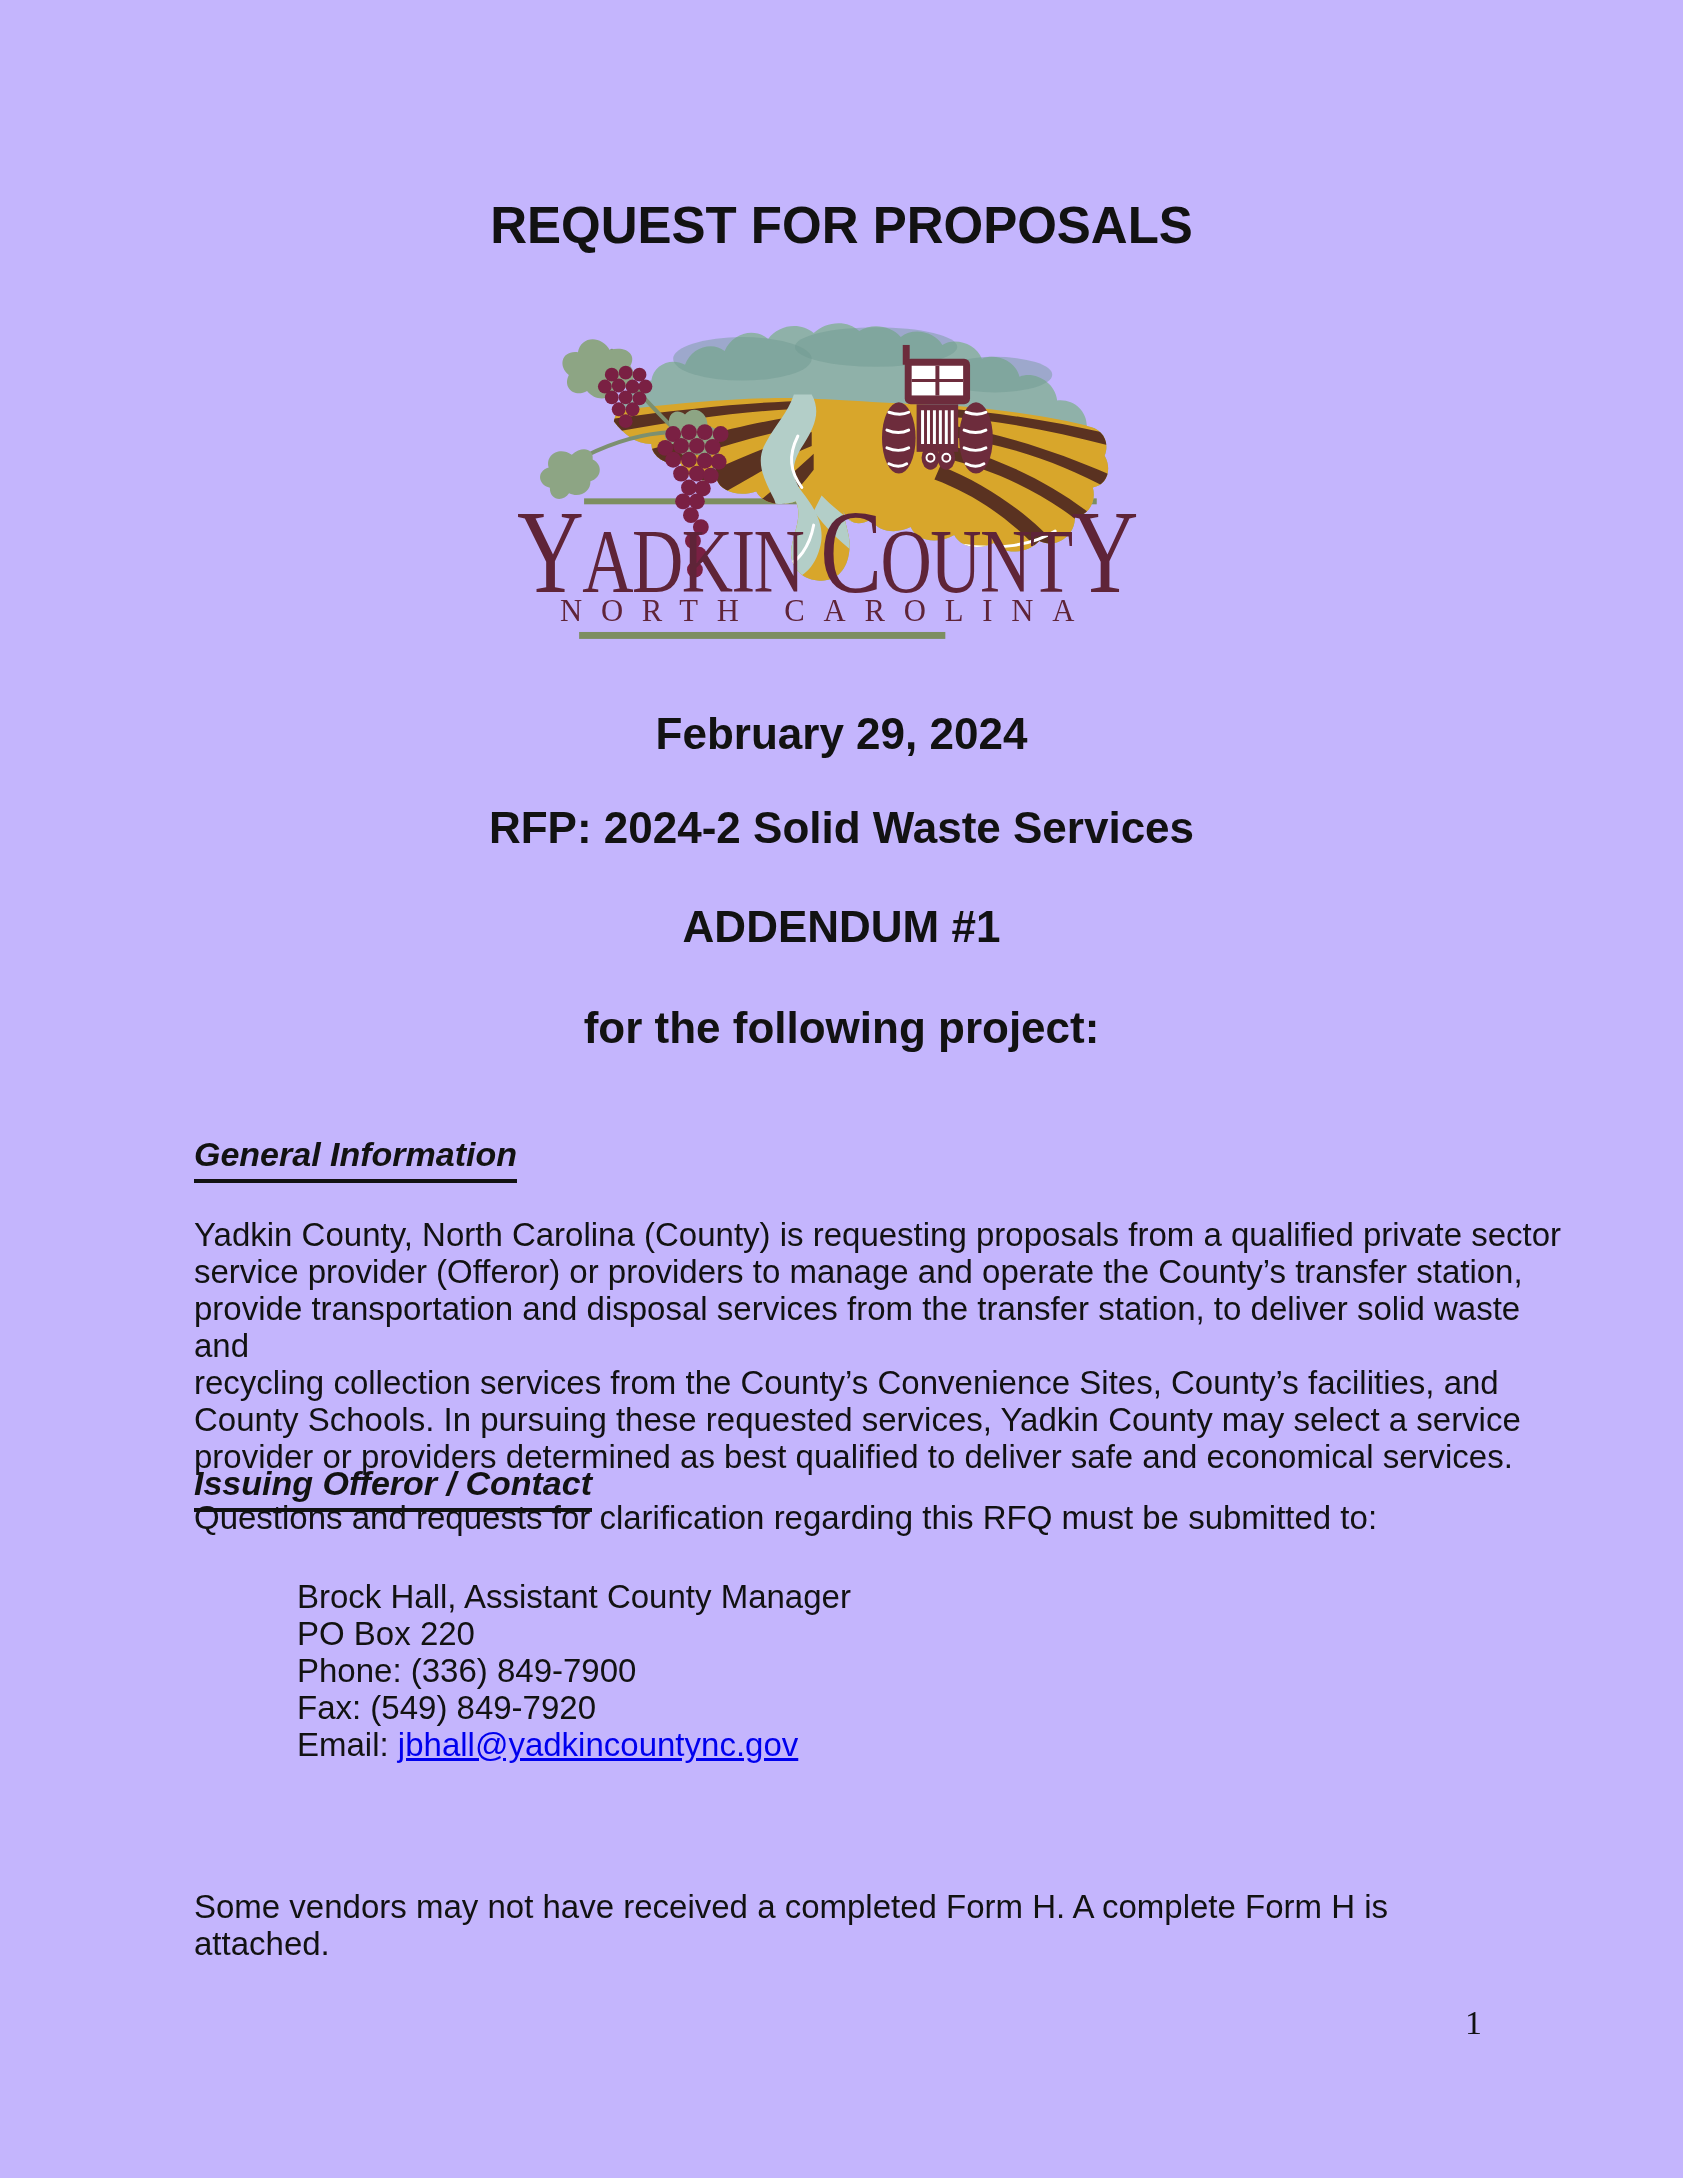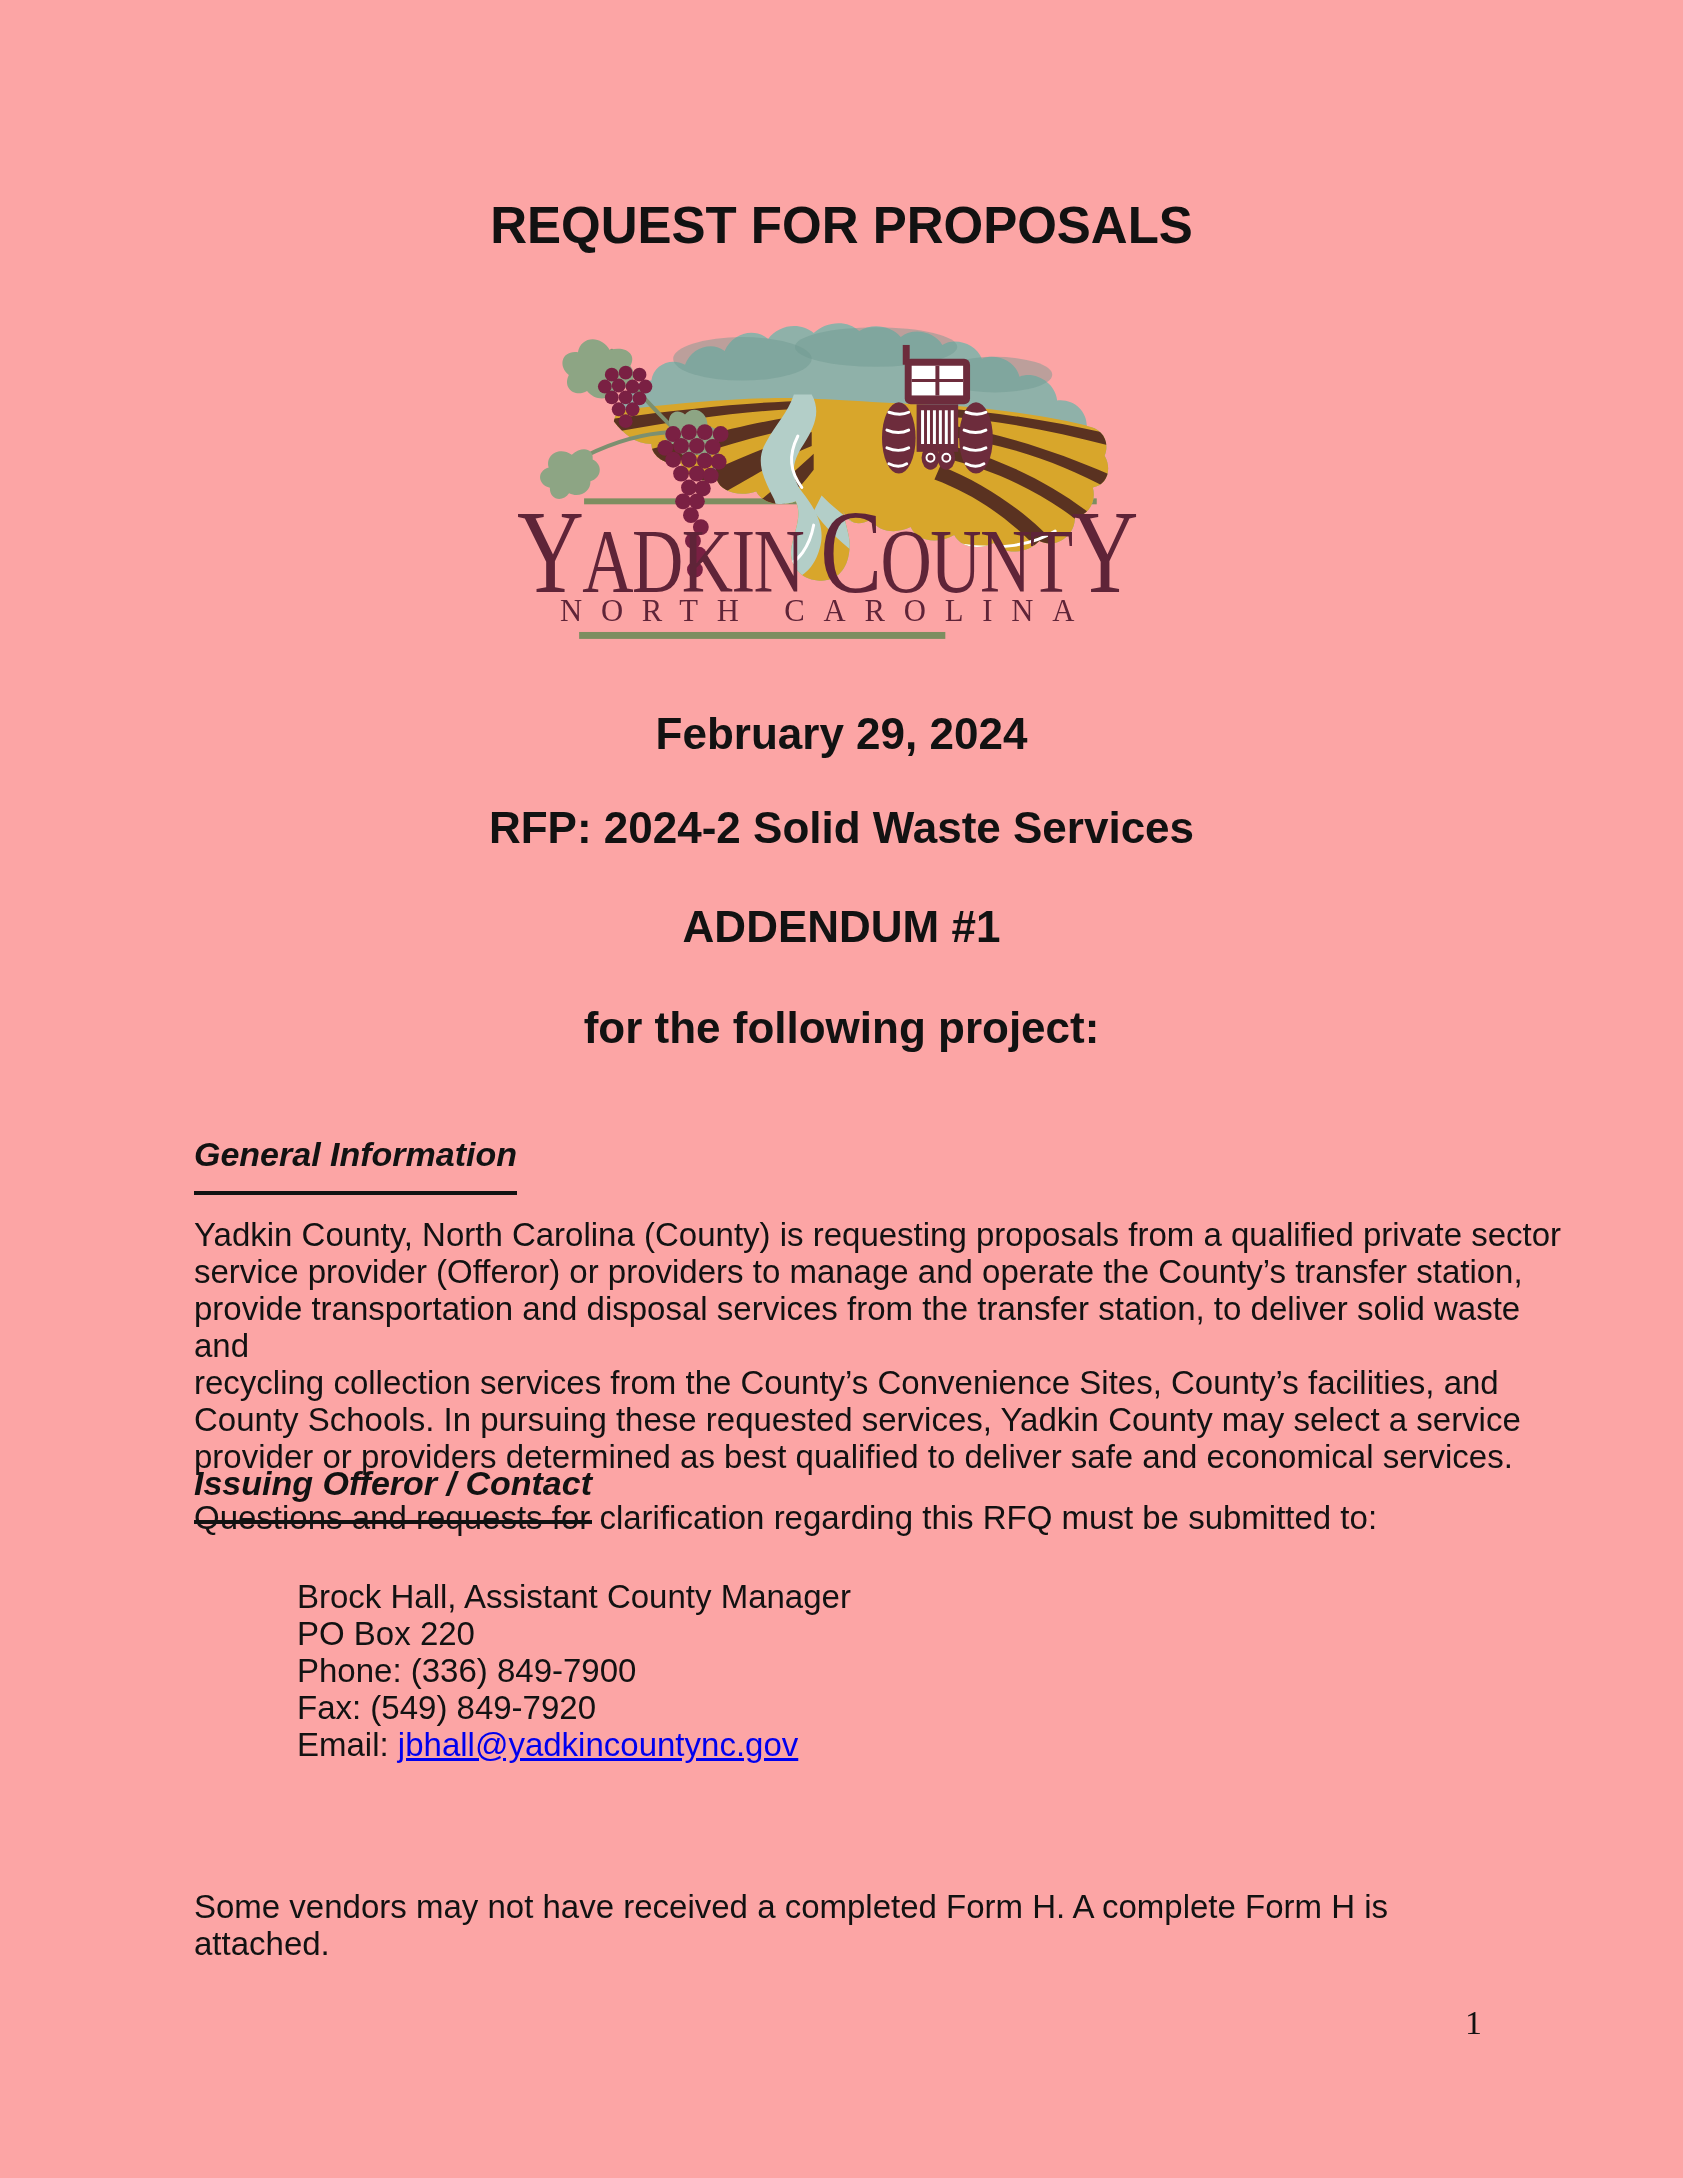--- a/index.html
+++ b/index.html
@@ -1,30 +1,30 @@
 <!DOCTYPE html>
 <html><head>
 <meta charset="utf-8">
 <style>
   html,body{margin:0;padding:0;background:#9a9a9a;}
   .page{
-    position:relative;width:1683px;height:2178px;background:#fca5a5;
+    position:relative;width:1683px;height:2178px;background:#c4b5fd;
     font-family:"Liberation Sans",sans-serif;color:#121212;overflow:hidden;
     margin:0 auto;
     text-decoration:underline;
   }
   .centered{position:absolute;left:0;width:100%;text-align:center;font-weight:bold;line-height:1;}
   .doc-title{top:200px;font-size:51px;}
   .h-date{top:712px;font-size:44px;}
   .h-rfp{top:806px;font-size:44px;}
   .h-addendum{top:905px;font-size:44px;}
   .h-project{top:1006px;font-size:44px;text-align:center;}
   .logo-wrap{position:absolute;left:495px;top:317px;width:673px;height:337px;}
   .section-head{position:absolute;left:194px;font-size:34px;font-weight:bold;font-style:italic;line-height:1;}
-  .section-head span{display:inline-block;border-bottom:4px solid #121212;padding-bottom:20px;}
+  .section-head span{display:inline-block;border-bottom:4px solid #121212;padding-bottom:8px;}
   .gi-head{top:1137px;}
   .io-head{top:1466px;}
   .body-text{position:absolute;left:194px;width:1386px;font-size:33px;line-height:37px;white-space:pre-line;}
   .gi-body{top:1216px;}
   .io-intro{top:1499px;}
   .note-text{top:1888px;}
   .contact-block{position:absolute;left:297px;top:1578px;font-size:33px;line-height:37px;}
   .email-link{color:#0000ee;text-decoration:underline;cursor:pointer;}
   .page-number{position:absolute;left:1465px;top:2006px;font-family:"Liberation Serif",serif;font-size:34px;line-height:1;}
   svg text{font-family:"Liberation Serif",serif;}

